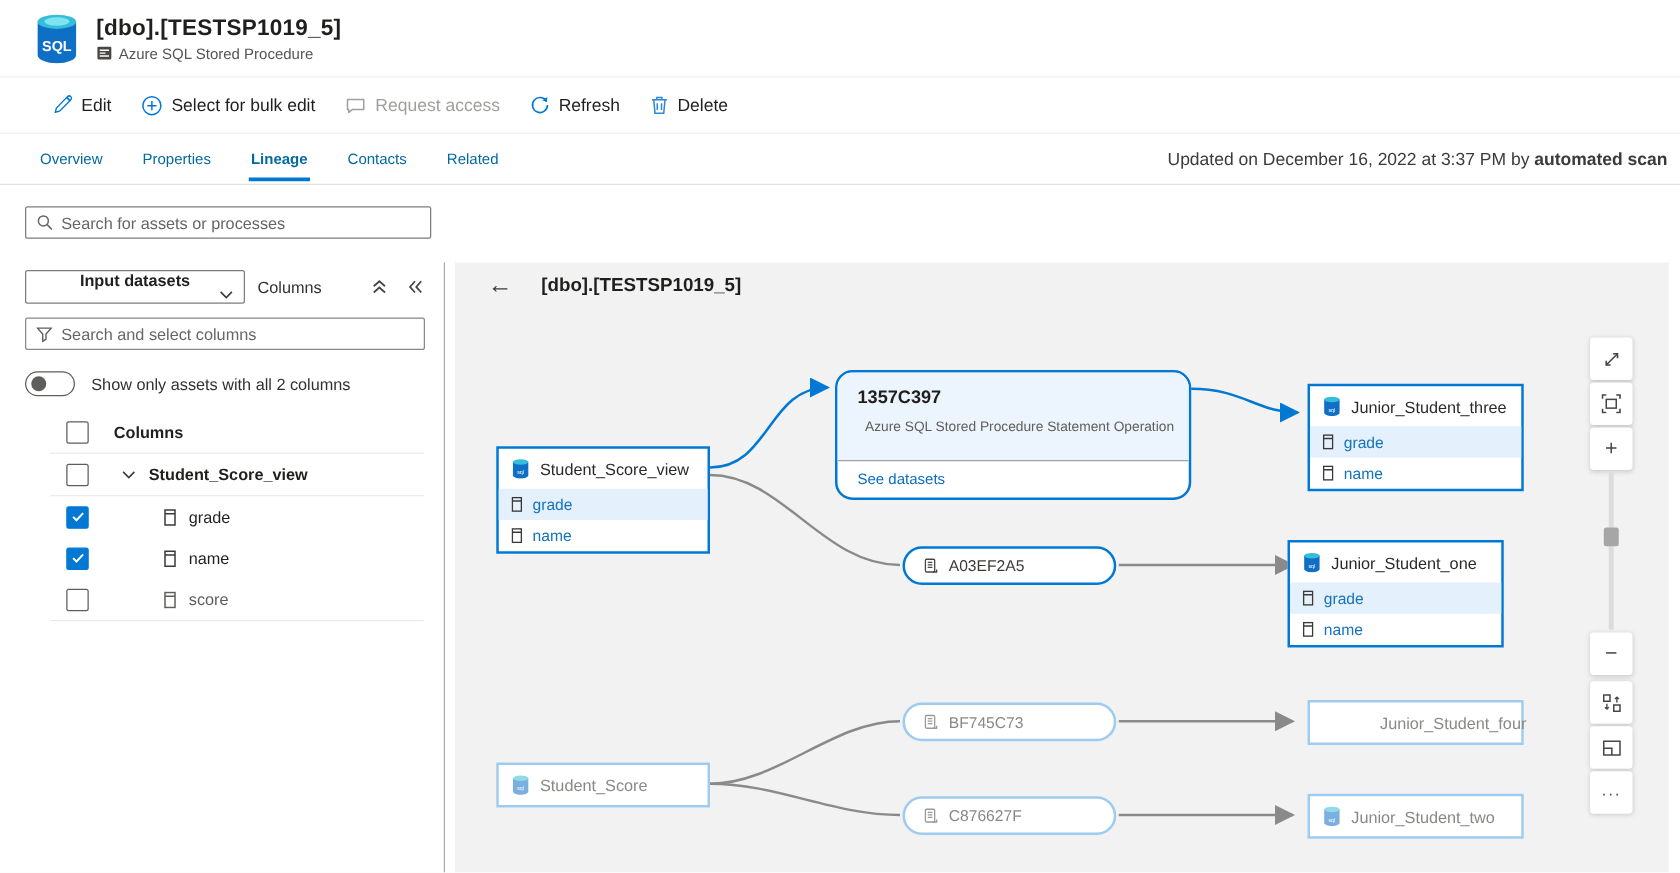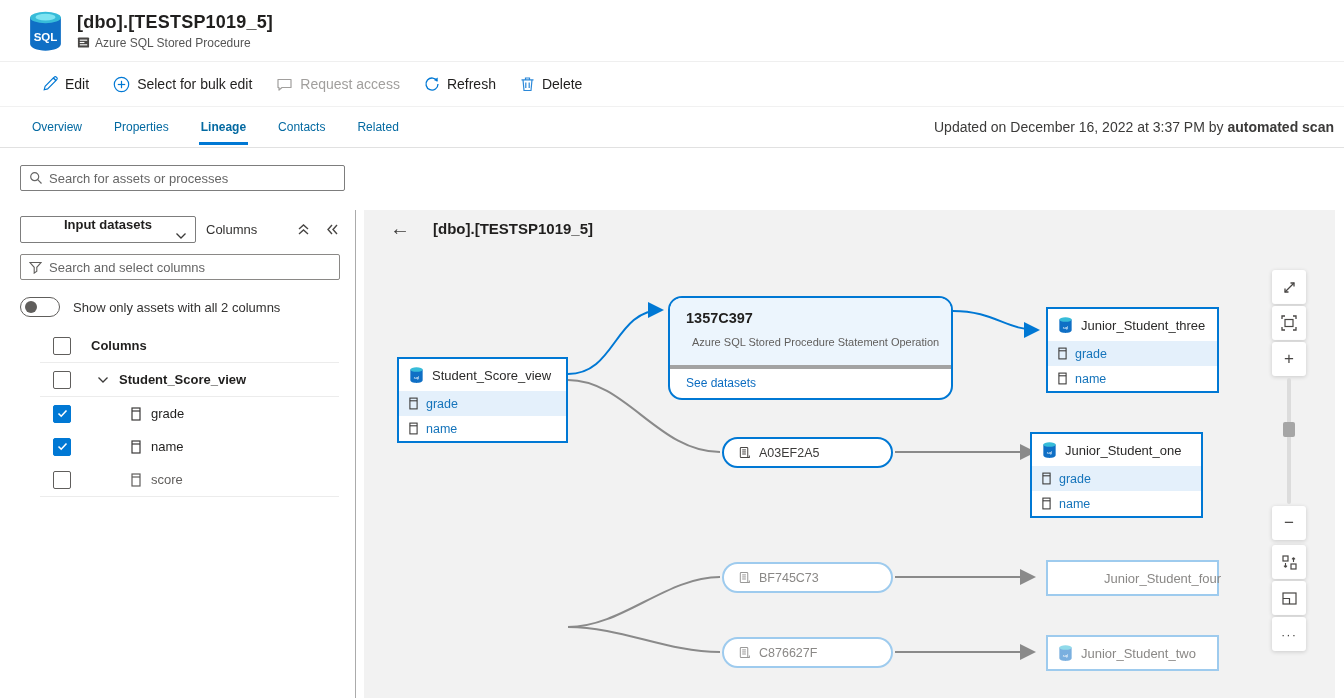--- a/index.html
+++ b/index.html
@@ -83,21 +83,21 @@
   .node .ncol.hl { background:#e4f0fb; }
   .node.inactive { border-color:#9ecbee; }
   .node.inactive .nhead { color:#8a8886; }
 
   .pill { position:absolute; height:31px; background:#fff; border:2px solid #0078d4; border-radius:16px;
      display:flex; align-items:center; gap:8px; padding:0 14px; font-size:12.5px; color:#3b3a39; cursor:pointer; }
   .pill.inactive { border-color:#9ecbee; color:#8a8886; }
 
   .proc { position:absolute; left:304px; top:86px; width:285px; height:104px; border:2px solid #0078d4;
      border-radius:14px; background:#fff; overflow:hidden; cursor:pointer; }
-  .proc .ptop { background:#ecf5fd; padding:12px 16px 10px; border-bottom:4px solid #a3a3a3; height:71px; }
+  .proc .ptop { background:#ecf5fd; padding:12px 16px 10px; border-bottom:1px solid #a3a3a3; height:71px; }
   .proc .ptitle { font-size:14.5px; font-weight:700; }
   .proc .psub { display:flex; align-items:center; gap:6px; margin-top:9px; font-size:11px; color:#605e5c; white-space:nowrap; }
   .proc .plink { padding:7px 16px; font-size:12px; color:#0b6cc0; }
 
   .faded { opacity:.55; }
 
   
   .ztool { position:absolute; right:29px; top:60px; width:34px; }
   .zbtn { width:34px; height:34px; background:#fff; border-radius:3px; box-shadow:0 1px 4px rgba(0,0,0,.16);
      display:flex; align-items:center; justify-content:center; margin-bottom:2px; cursor:pointer;
@@ -410,20 +410,30 @@
       </div>
       <div class="ncol">
         <svg width="9" height="13" viewBox="0 0 10 14">
             <rect x="1" y="1" width="8" height="12" fill="none" stroke="#3b3a39" stroke-width="1.2"></rect>
             <line x1="1" y1="4" x2="9" y2="4" stroke="#3b3a39" stroke-width="1.2"></line>
           </svg>
         <span>name</span>
       </div>
     </div>
 
+    <div class="node inactive" style="left:33px; top:400px; width:171px;">
+      <div class="nhead">
+        <svg width="15" height="16" viewBox="0 0 24 26" class="faded">
+          <path d="M2,4 v17.5 c0,2.4 4.5,4.3 10,4.3 s10,-1.9 10,-4.3 V4 Z" fill="#0f6fc5"></path>
+          <ellipse cx="12" cy="4.2" rx="10" ry="3.7" fill="#37bcd9"></ellipse>
+          <text x="12" y="20" text-anchor="middle" fill="#fff" font-size="7" font-family="Liberation Sans, sans-serif">sql</text>
+        </svg>
+        <span>Student_Score</span>
+      </div>
+    </div>
 
     <div class="pill inactive" style="left:358px; top:352px; width:171px;">
       <svg width="13" height="13" viewBox="0 0 14 14" class="faded">
         <rect x="2.5" y="1.5" width="8" height="11" rx="1" fill="none" stroke="#484644" stroke-width="1.1"></rect>
         <line x1="4.5" y1="4.2" x2="8.5" y2="4.2" stroke="#484644" stroke-width="1.1"></line>
         <line x1="4.5" y1="6.4" x2="8.5" y2="6.4" stroke="#484644" stroke-width="1.1"></line>
         <line x1="4.5" y1="8.6" x2="8.5" y2="8.6" stroke="#484644" stroke-width="1.1"></line>
         <path d="M9,12.5 h3.2 v-2.2" fill="none" stroke="#484644" stroke-width="1.1"></path>
       </svg>
       <span>BF745C73</span>

